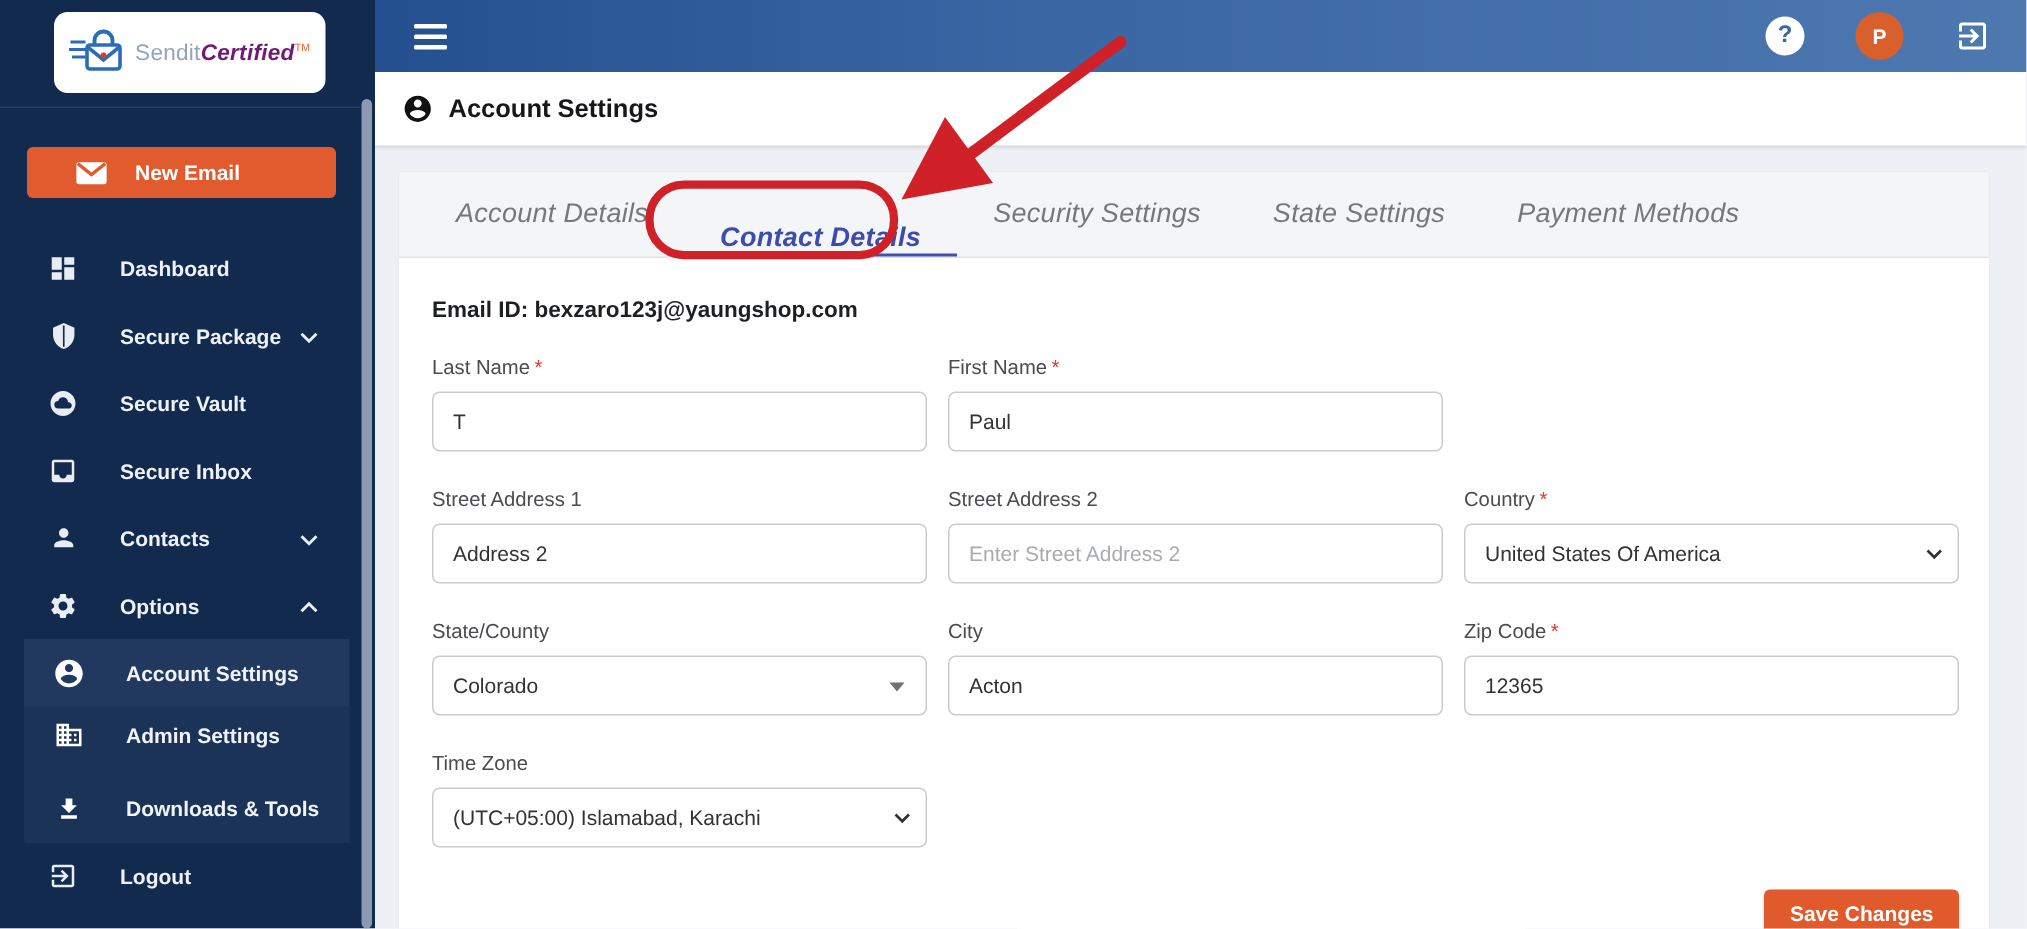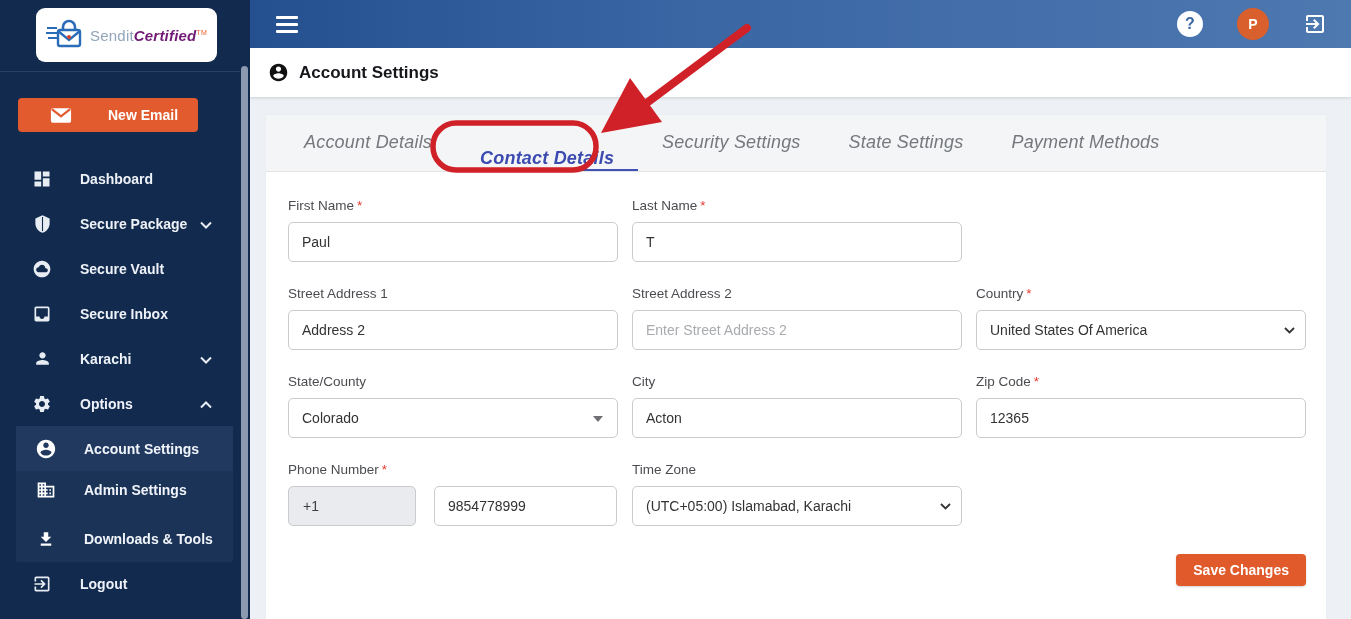--- a/index.html
+++ b/index.html
@@ -9,23 +9,23 @@
 
   
   .sidebar { position:absolute; left:0; top:0; width:250px; height:619px; background:#122a4d; z-index:5; }
   .logo-box { position:absolute; left:36px; top:8px; width:181px; height:54px; background:#ffffff;
               border-radius:9px; display:flex; align-items:center; justify-content:center; gap:4px; }
   .logo-text { font-size:15px; letter-spacing:.2px; white-space:nowrap; }
   .logo-text .p1 { color:#92a4ba; font-weight:400; }
   .logo-text .p2 { color:#701a75; font-weight:700;font-style:italic; }
   .logo-text .tm { color:#e8622c; font-size:7px; vertical-align:super; }
   .side-divider { position:absolute; left:0; top:71px; width:240px; height:1px; background:rgba(255,255,255,.10); }
-  .new-email { position:absolute; left:18px; top:98px; width:180px; height:34px; background:#e25b2e;
+  .new-email { position:absolute; left:18px; top:98px; width:206px; height:34px; background:#e25b2e;
                border:none; border-radius:4px; color:#fff; font-weight:700; font-size:14px;
-               display:flex; align-items:center; gap:36px; padding-left:32px; cursor:pointer;
+               display:flex; align-items:center; gap:18px; padding-left:32px; cursor:pointer;
                font-family:"Liberation Sans", sans-serif; }
   .nav-item { position:absolute; left:0; width:240px; height:45px; display:flex; align-items:center;
               color:#eef2f8; font-size:14px; font-weight:600; cursor:pointer; }
   .nav-item .ni-icon { width:24px; margin-left:30px; margin-right:26px; display:flex; justify-content:center; }
   .nav-item .chev { position:absolute; right:28px; }
   .submenu-panel { position:absolute; left:16px; top:426px; width:217px; height:136px; background:#1b3356; border-radius:2px; }
   .sub-item { position:absolute; left:0; width:217px; height:45px; display:flex; align-items:center;
               color:#f0f4fa; font-size:14px; font-weight:600; cursor:pointer; }
   .sub-item .ni-icon { width:24px; margin-left:18px; margin-right:26px; display:flex; justify-content:center; }
   .sub-item.active { background:#22395f; }
@@ -149,21 +149,21 @@
       </span>
       <span>Secure Inbox</span>
     </div>
 
     <div class="nav-item" style="top:336px">
       <span class="ni-icon">
         <svg width="19" height="19" viewBox="0 0 24 24" fill="#e8edf4">
             <path d="M12 12c2.21 0 4-1.79 4-4s-1.79-4-4-4-4 1.79-4 4 1.79 4 4 4zm0 2c-2.67 0-8 1.34-8 4v2h16v-2c0-2.66-5.33-4-8-4z"></path>
           </svg>
       </span>
-      <span>Karachi</span>
+      <span>Contacts</span>
       <span class="chev">
         <svg width="12" height="8" viewBox="0 0 12 8" fill="none" stroke="#e8edf4" stroke-width="2">
             <polyline points="1,1.5 6,6.5 11,1.5"></polyline>
           </svg>
       </span>
     </div>
 
     <div class="nav-item" style="top:381px">
       <span class="ni-icon">
         <svg width="20" height="20" viewBox="0 0 24 24" fill="#e8edf4">
@@ -260,30 +260,31 @@
         </div>
       <div class="tab">
           <span>State Settings</span>
         </div>
       <div class="tab">
           <span>Payment Methods</span>
         </div>
     </div>
 
     <div class="card-body">
+      <div class="email-line">Email ID: bexzaro123j@yaungshop.com</div>
 
       <div class="form-grid">
 
+        <div class="field">
+          <label><span>Last Name</span><span class="req">*</span></label>
+          <input class="tinput" value="T" style="">
+        </div>
         <div class="field">
           <label><span>First Name</span><span class="req">*</span></label>
           <input class="tinput" value="Paul" style="">
-        </div>
-        <div class="field">
-          <label><span>Last Name</span><span class="req">*</span></label>
-          <input class="tinput" value="T" style="">
         </div>
         <div></div>
 
         <div class="field">
           <label>Street Address 1</label>
           <input class="tinput" value="Address 2" style="">
         </div>
         <div class="field">
           <label>Street Address 2</label>
           <input class="tinput" placeholder="Enter Street Address 2" style="">
@@ -308,29 +309,20 @@
         <div class="field">
           <label>City</label>
           <input class="tinput" value="Acton" style="">
         </div>
         <div class="field">
           <label><span>Zip Code</span><span class="req">*</span></label>
           <input class="tinput" value="12365" style="">
         </div>
 
         <div class="field">
-          <label><span>Phone Number</span><span class="req">*</span></label>
-          <div class="phone-row">
-            <div class="prefix-box">
-                <span>+1</span>
-              </div>
-            <input class="tinput phone-input" value="9854778999" style="">
-          </div>
-        </div>
-        <div class="field">
           <label>Time Zone</label>
           <div class="selbox">
             <span>(UTC+05:00) Islamabad, Karachi</span>
             <svg class="chev-native" width="11" height="7" viewBox="0 0 11 7" fill="none" stroke="#333" stroke-width="1.8">
                 <polyline points="1,1 5.5,5.5 10,1"></polyline>
               </svg>
           </div>
         </div>
         <div></div>
 

